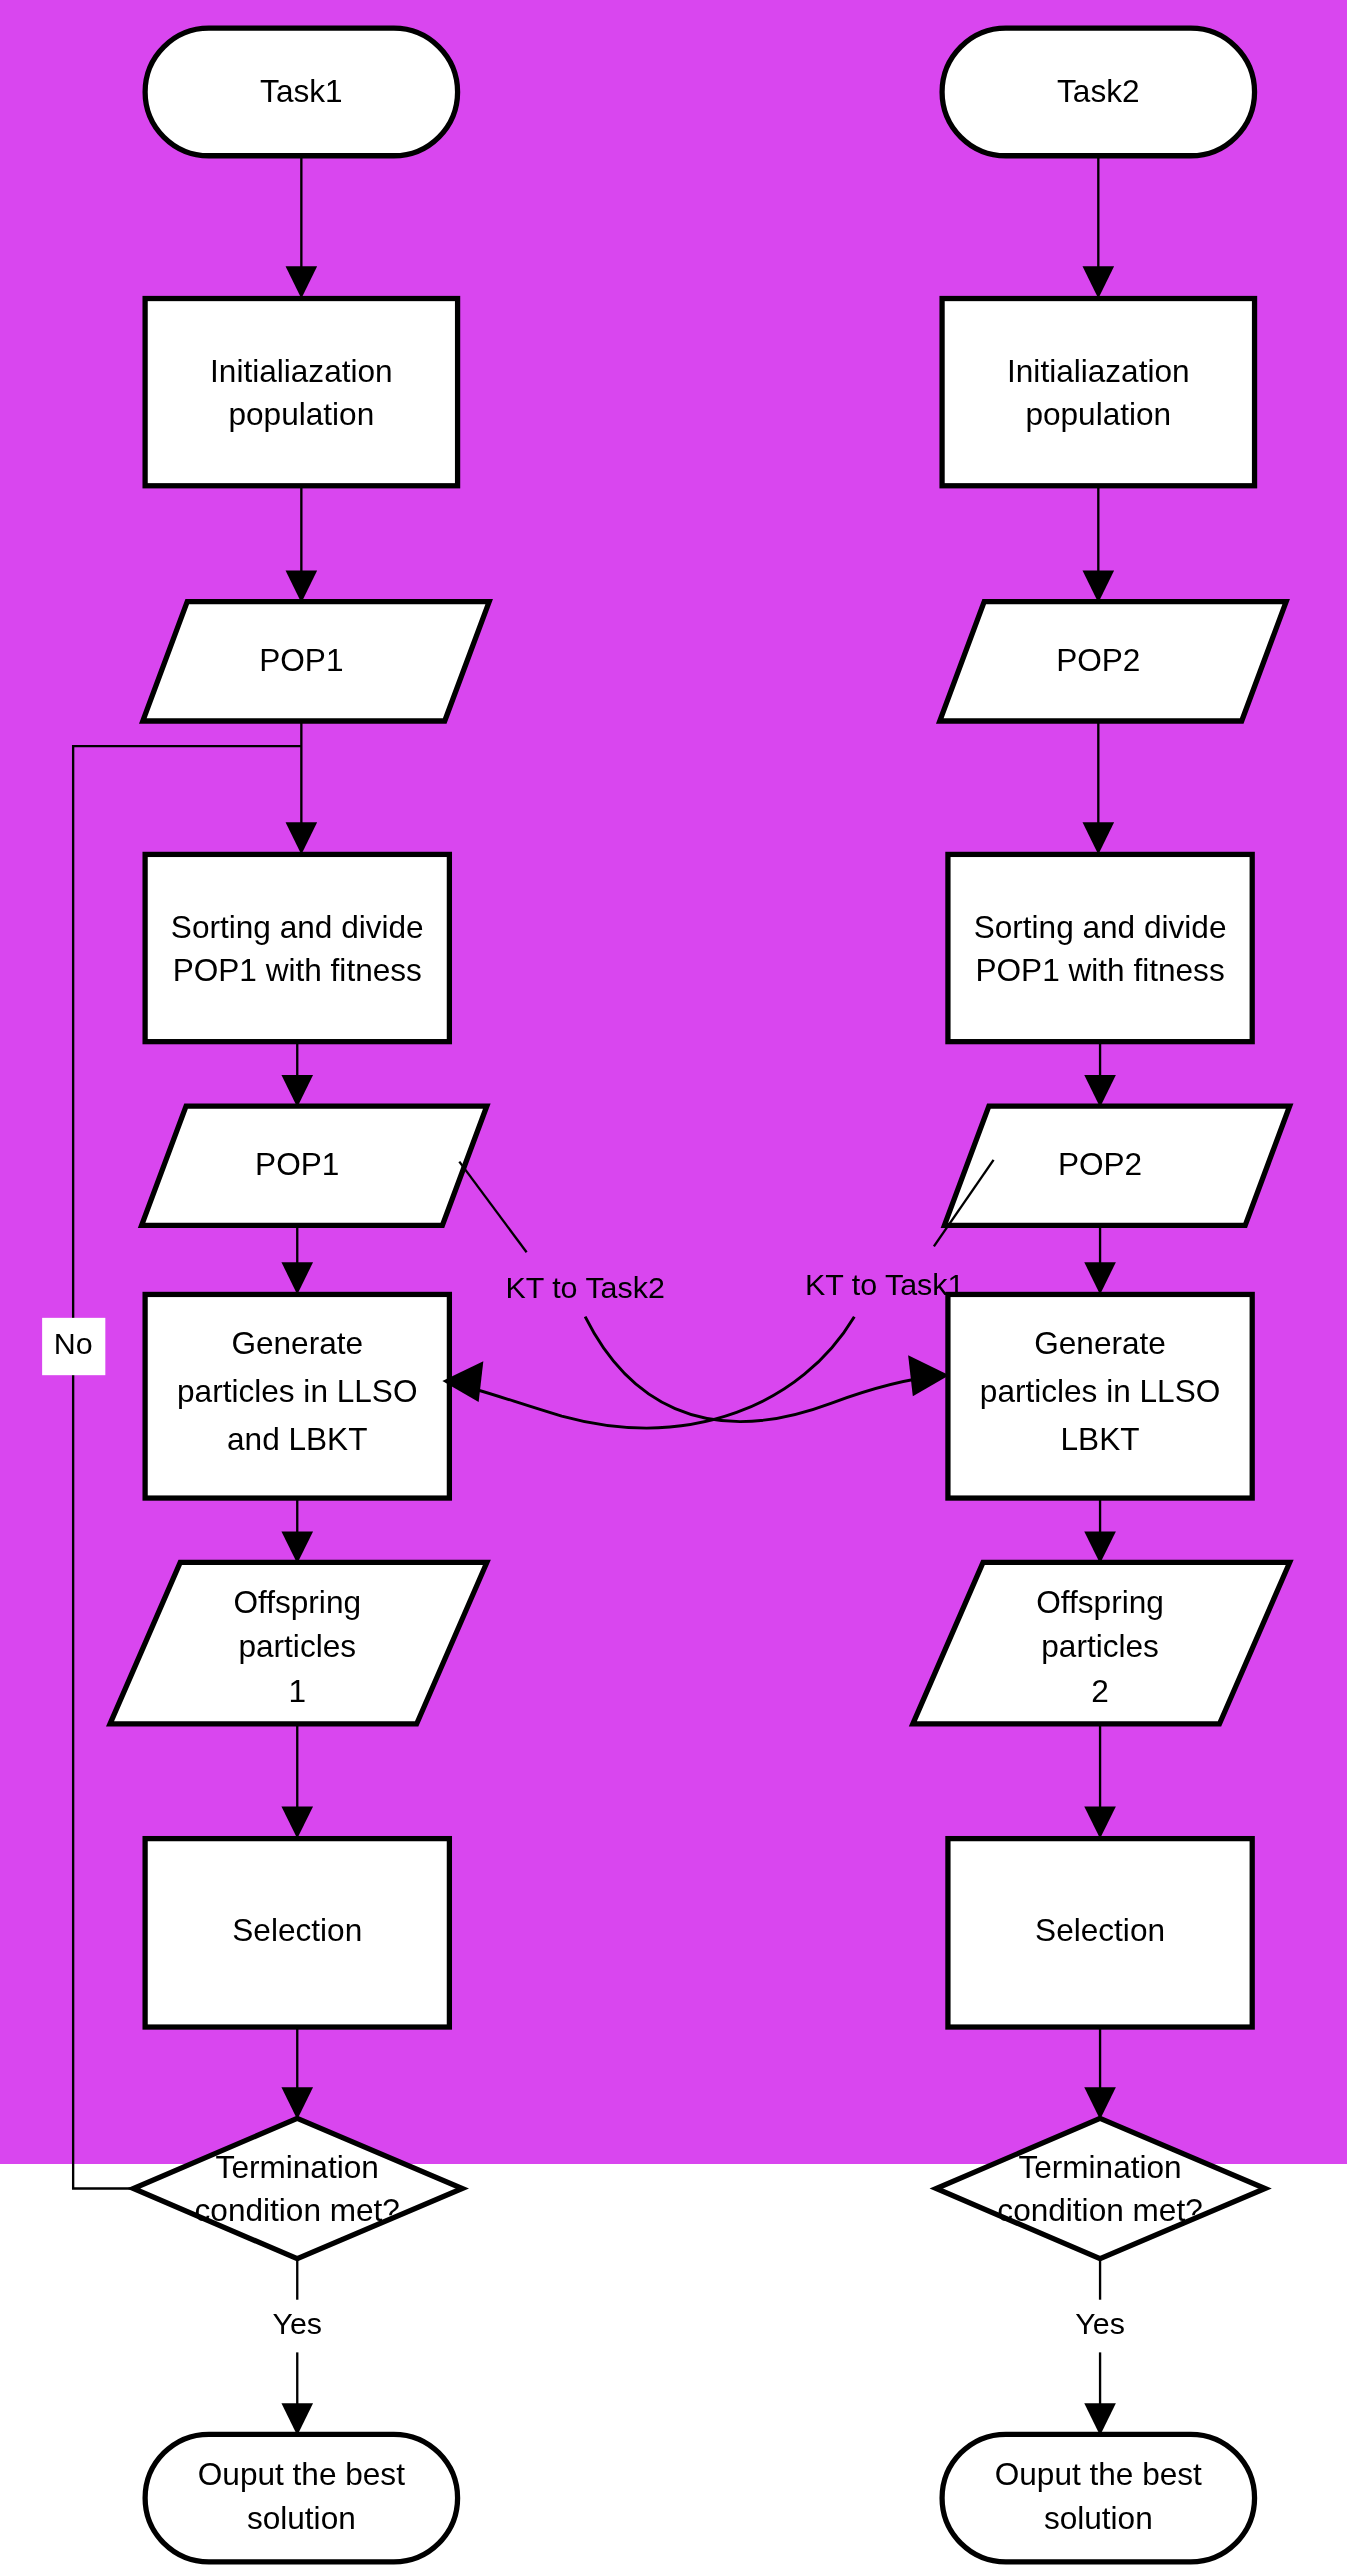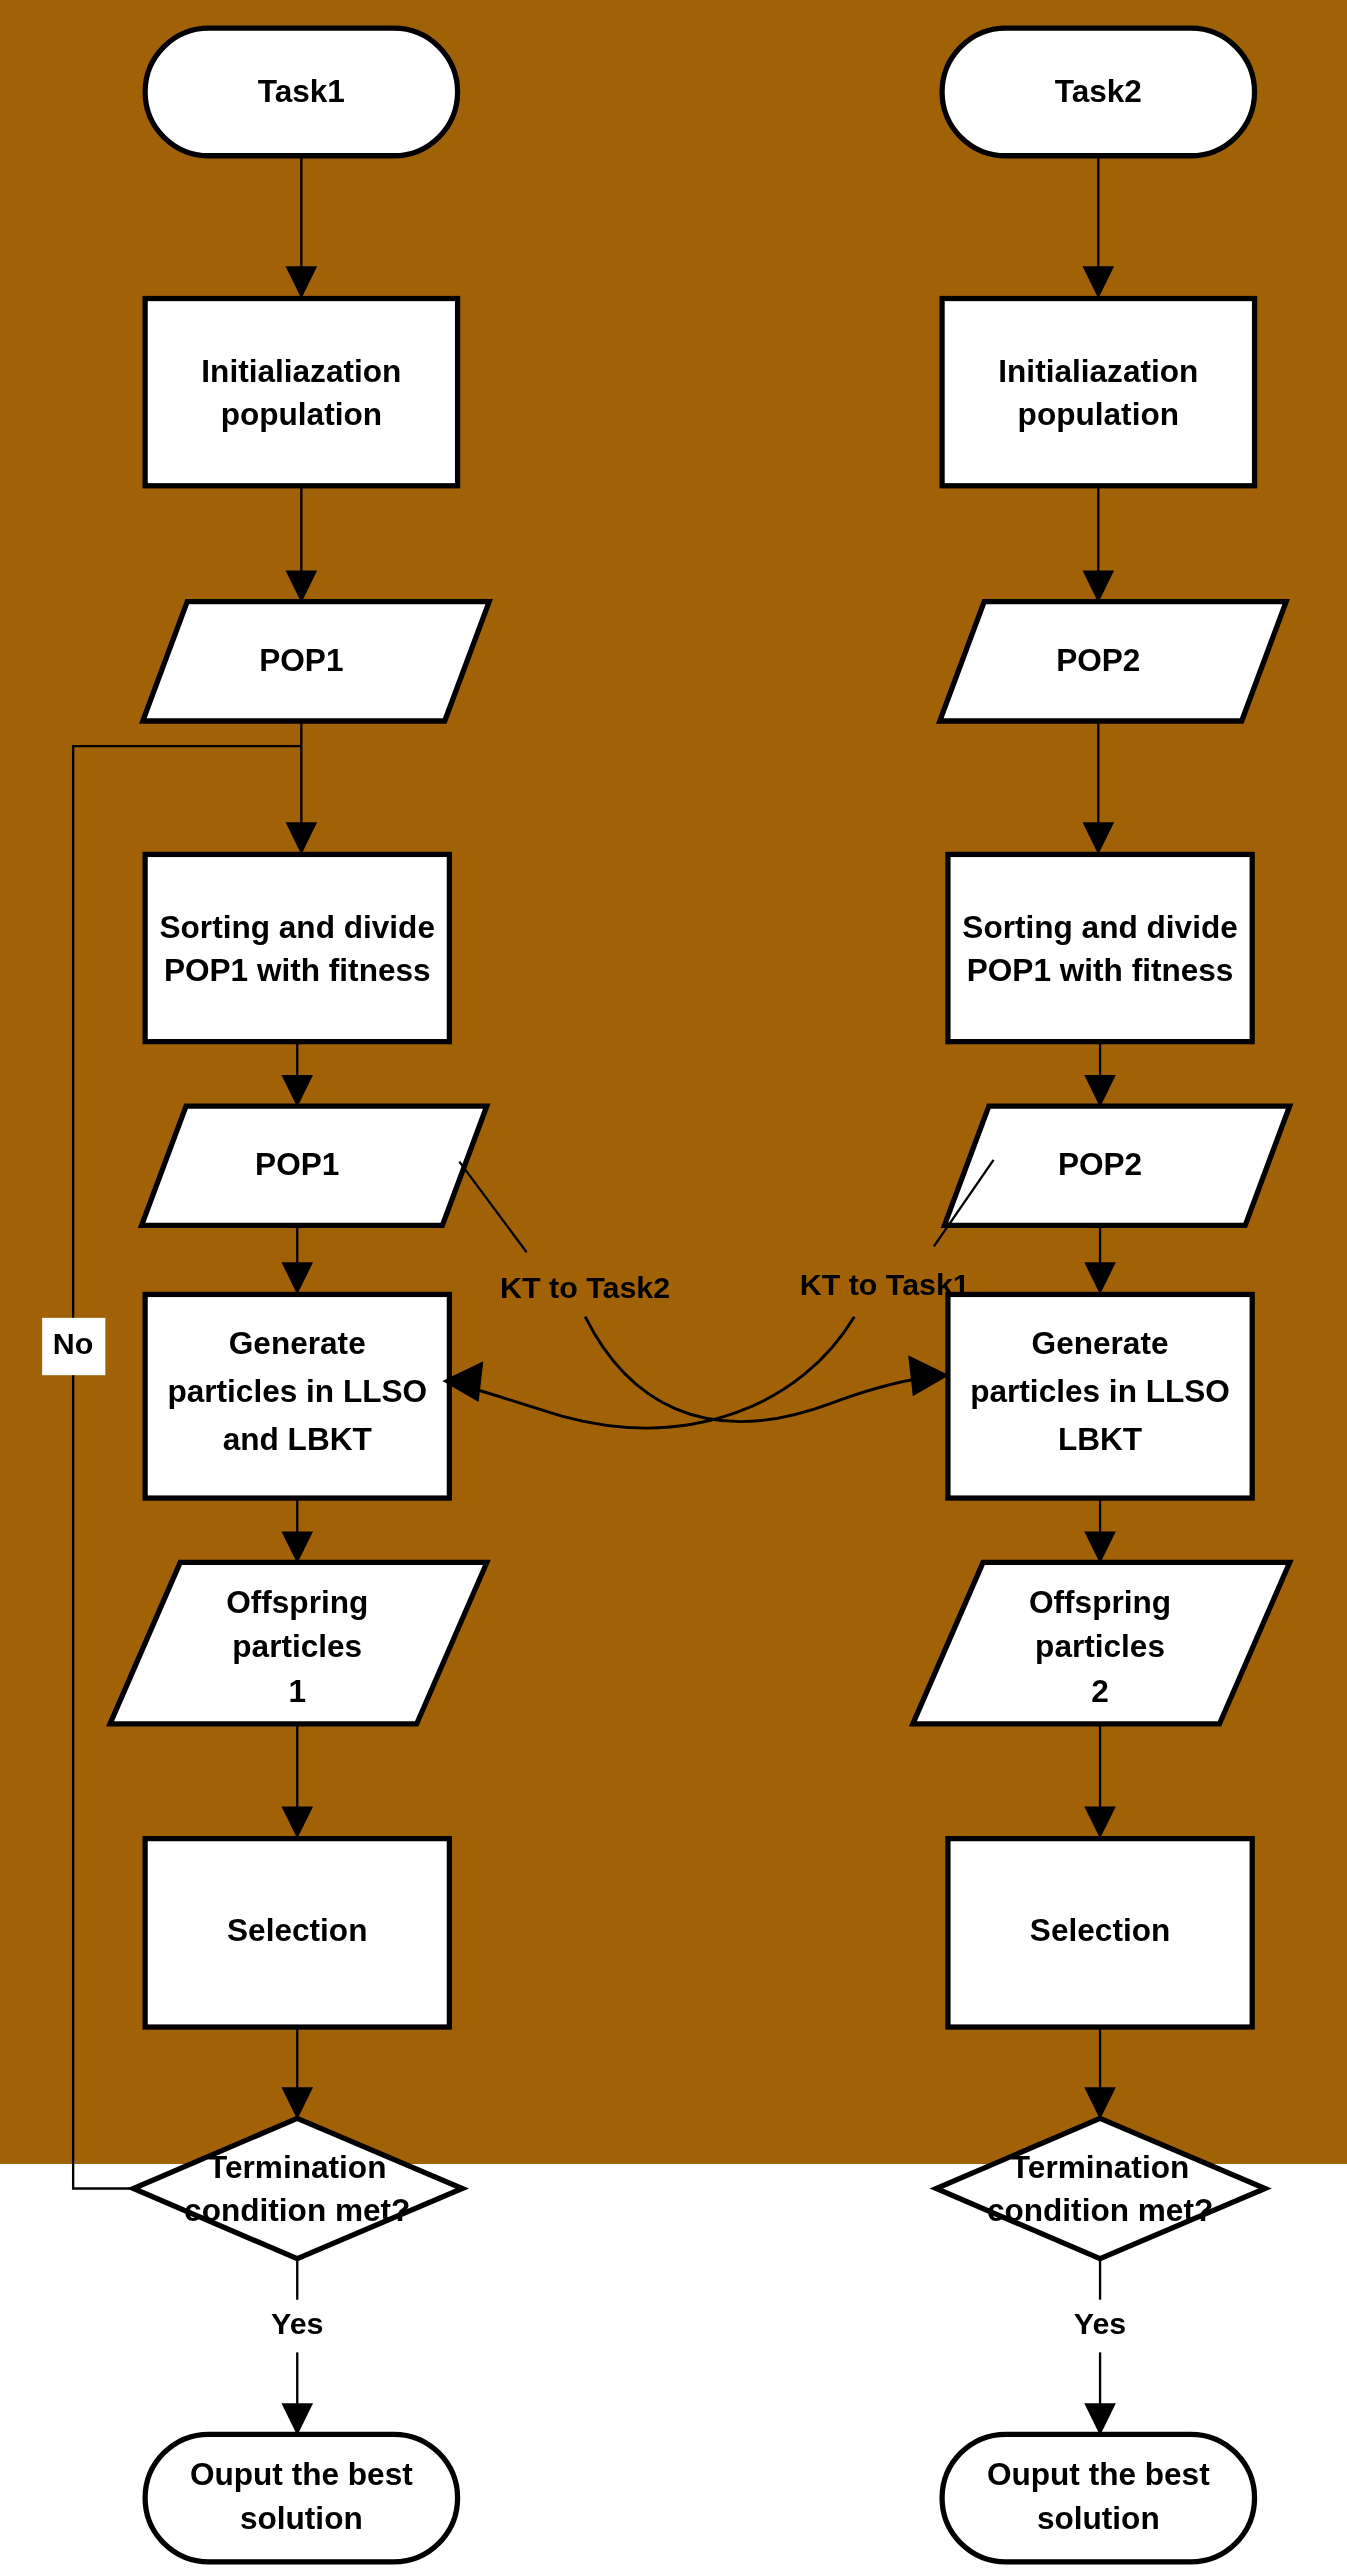--- a/index.html
+++ b/index.html
@@ -10,22 +10,21 @@
   body {
     width: 1347px;
     height: 2576px;
     font-family: "Liberation Sans", sans-serif;
     overflow: hidden;
   }
   #flow-root {
     position: relative;
     width: 1347px;
     height: 2164px;
-    background: #a16207;
-    font-weight: bold;
+    background: #d946ef;
   }
   svg#flow-svg {
     display: block;
     width: 1347px;
     height: 2576px;
   }
   .shape-outline {
     fill: #ffffff;
     stroke: #000000;
     stroke-width: 9;

